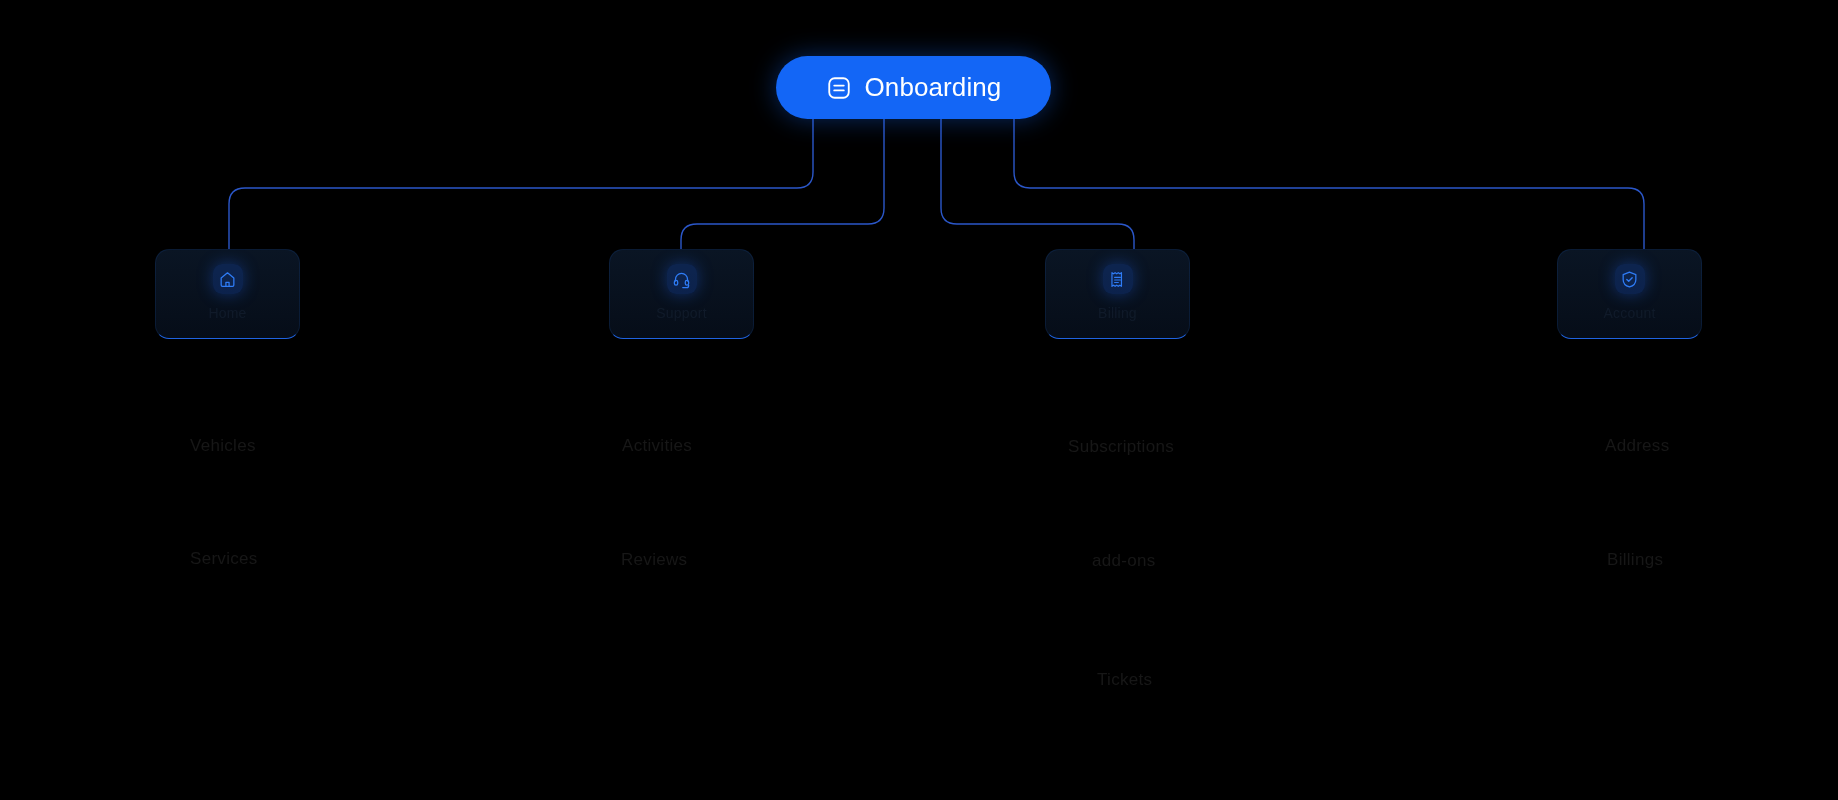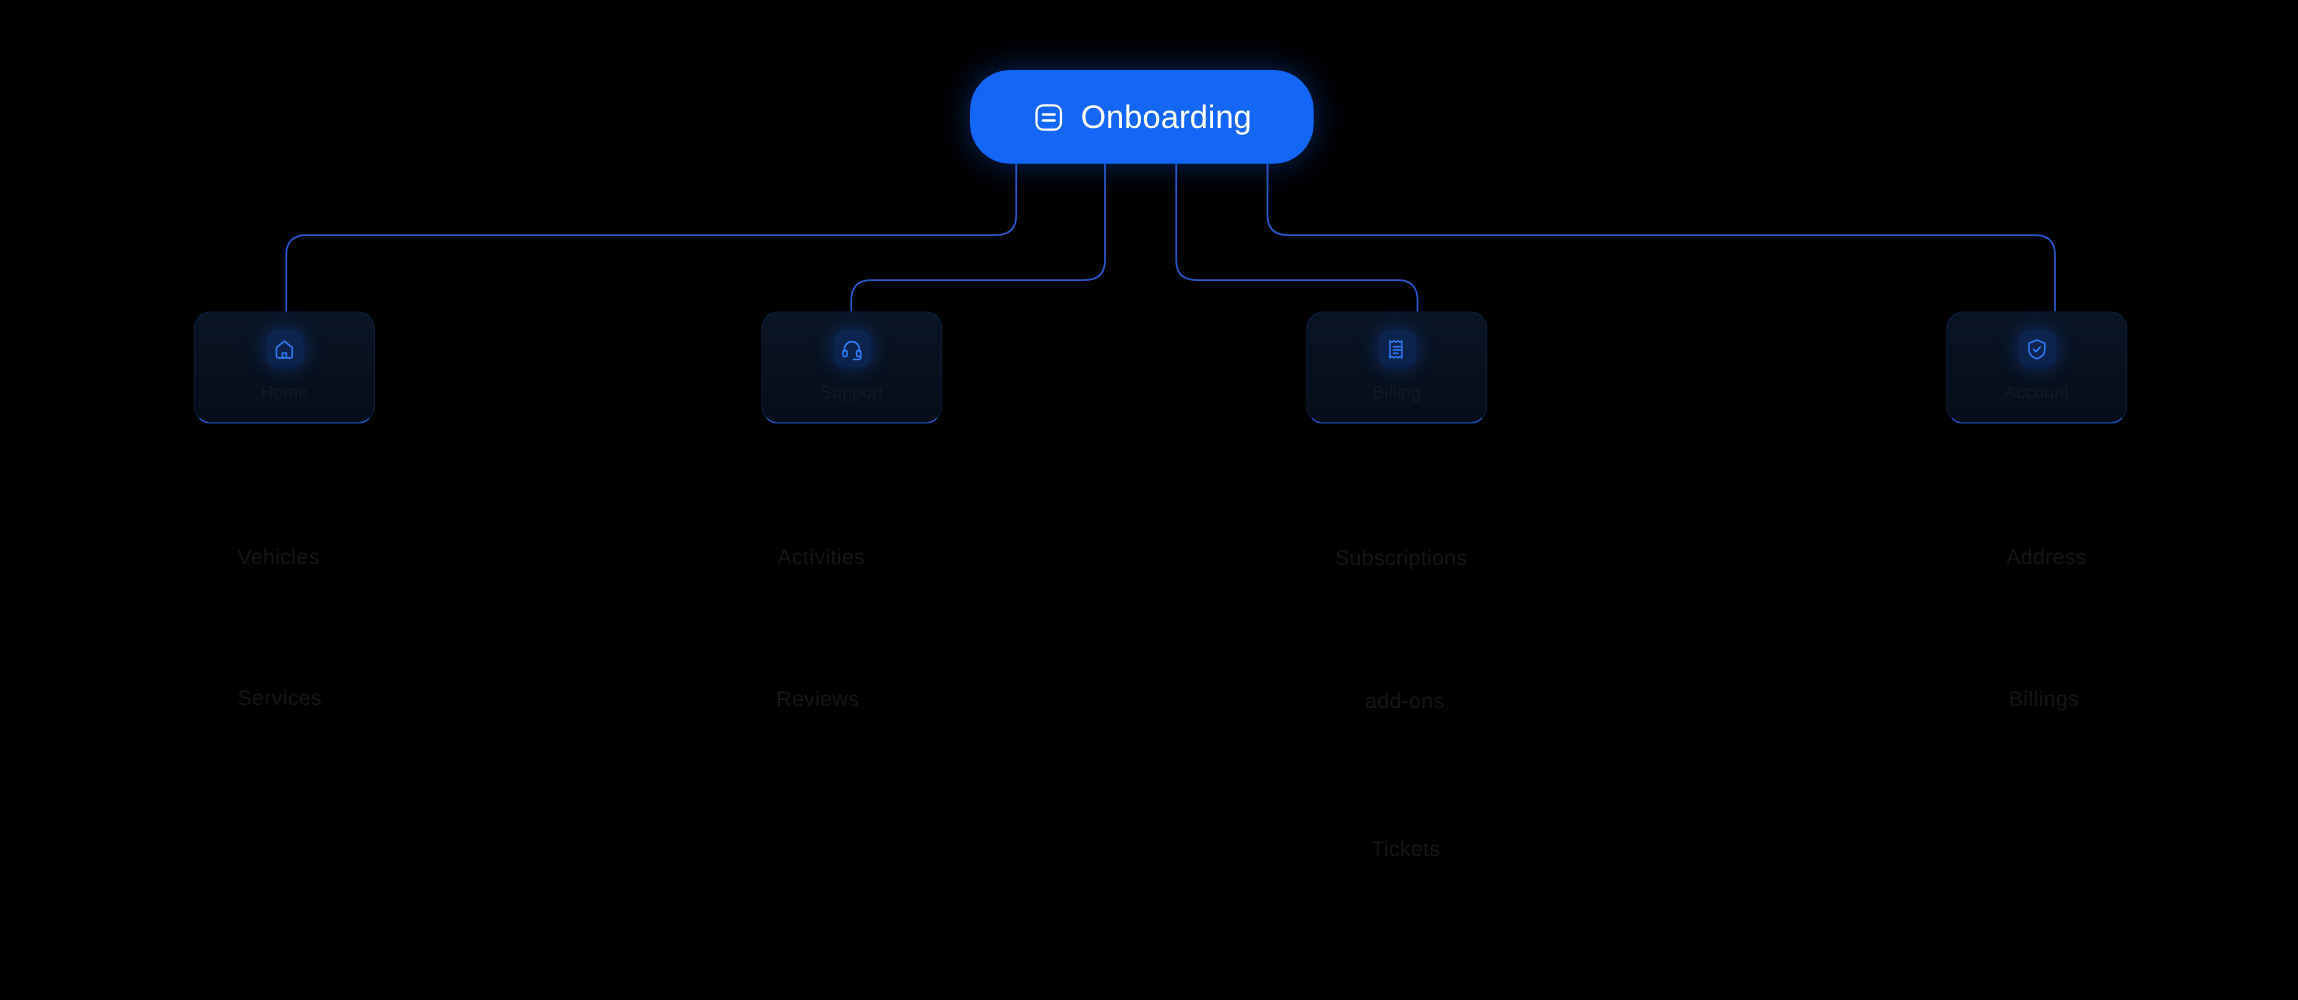--- a/index.html
+++ b/index.html
@@ -33,21 +33,21 @@
     height: 800px;
     pointer-events: none;
   }
 
   
   .root-node {
     position: absolute;
     left: 776px;
     top: 56px;
     width: 275px;
-    height: 75px;
+    height: 63px;
     border-radius: 32px;
     background: #1366f6;
     display: flex;
     align-items: center;
     justify-content: center;
     gap: 13px;
     box-shadow: 0 0 26px rgba(19,102,246,0.40);
     cursor: pointer;
   }
 

